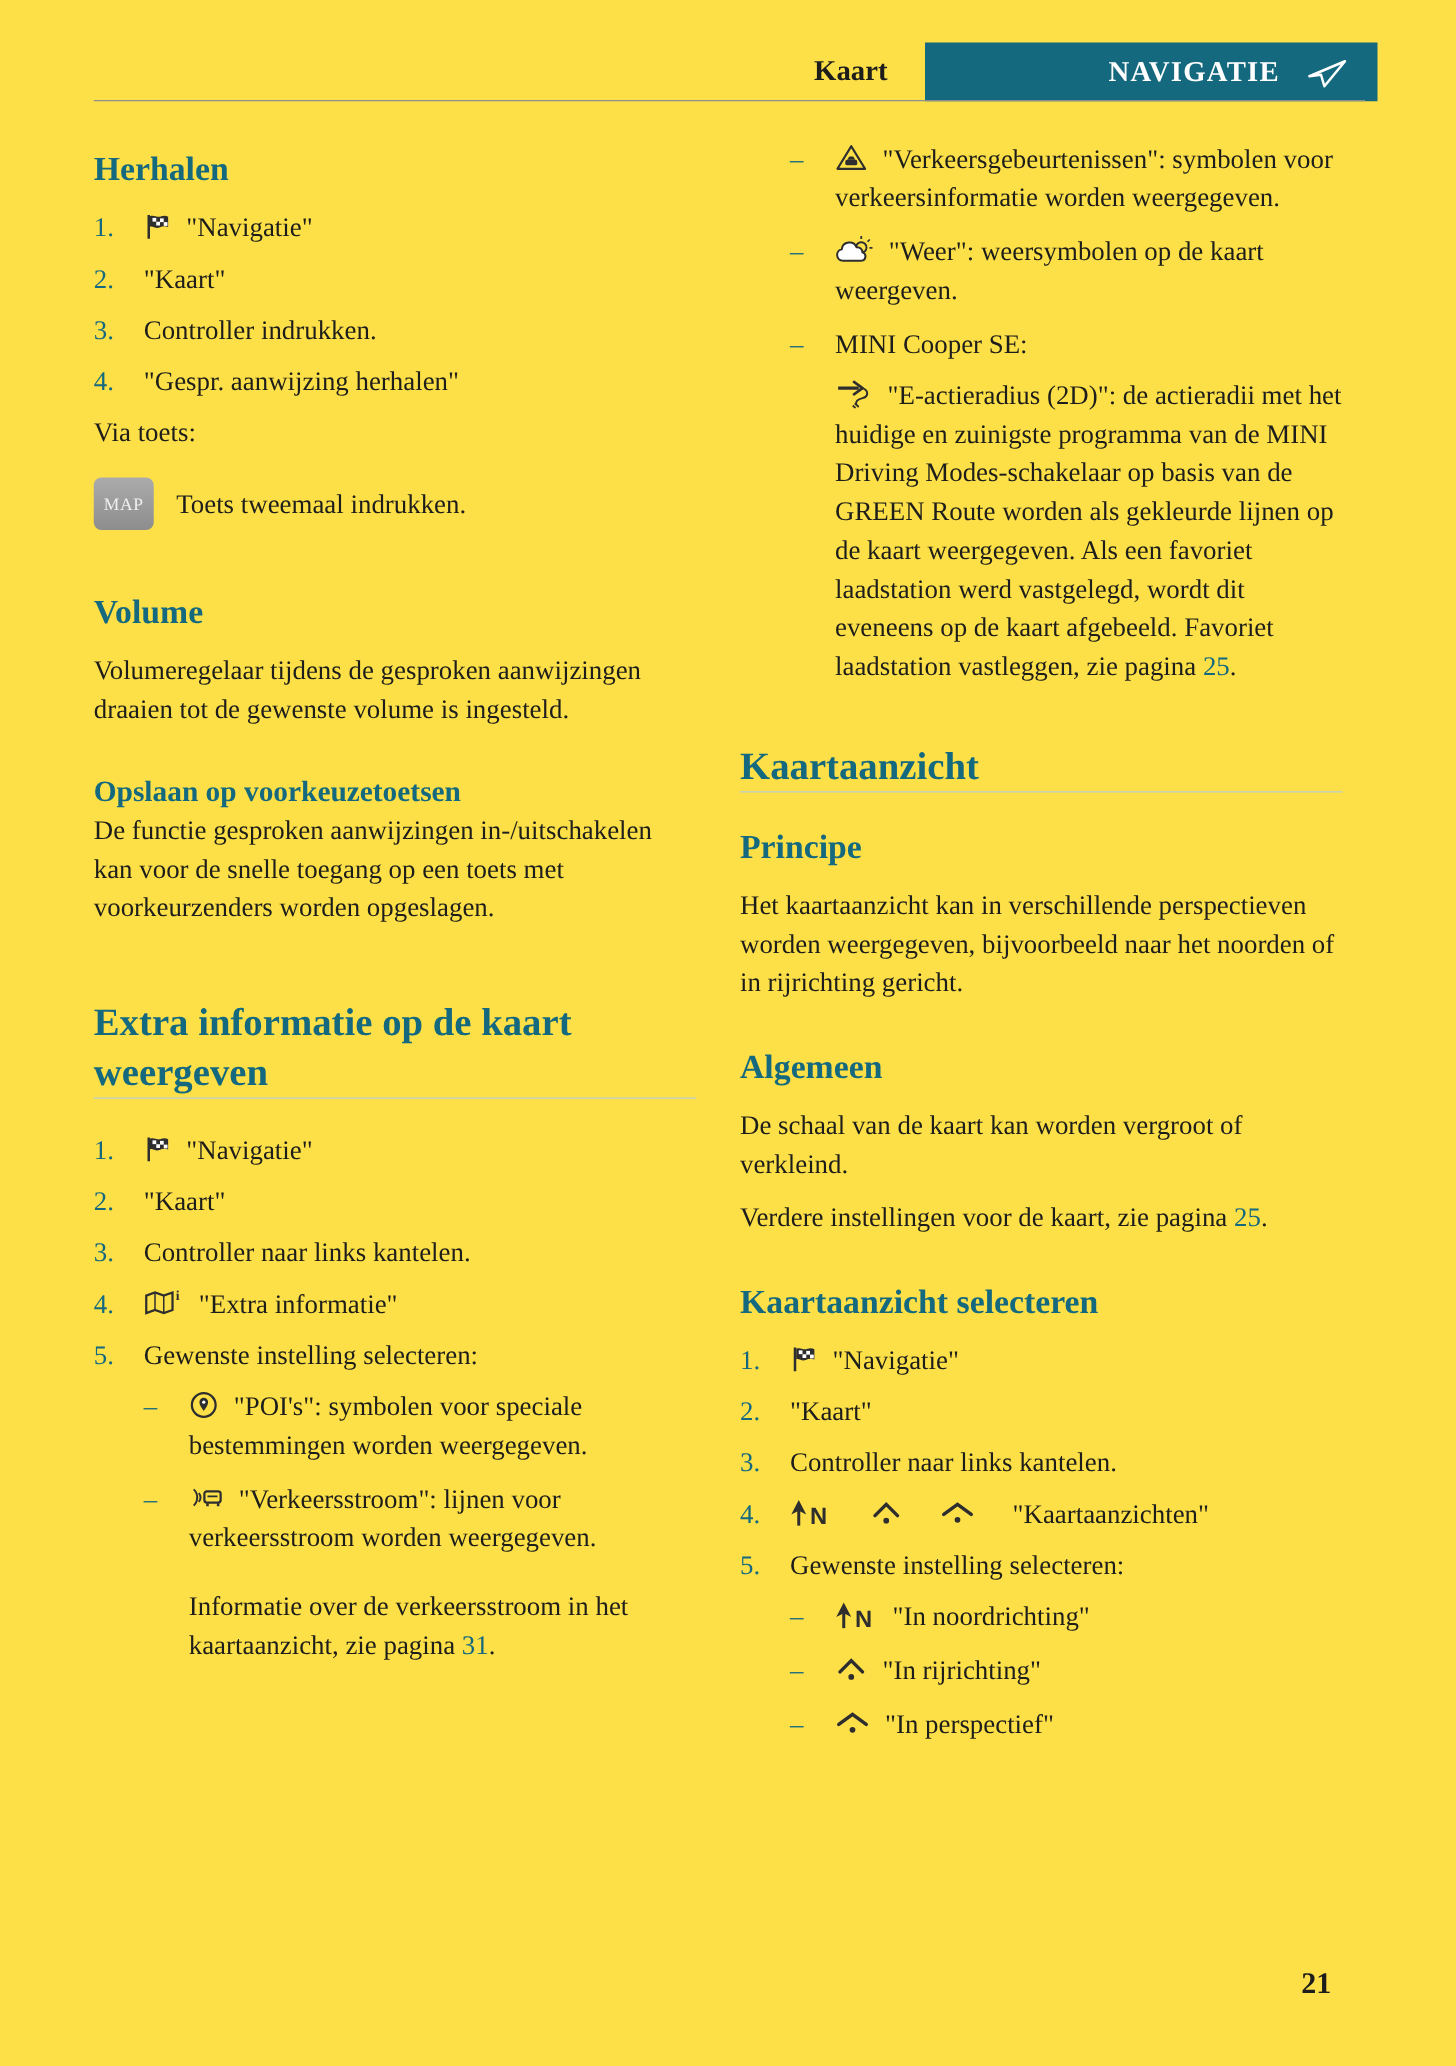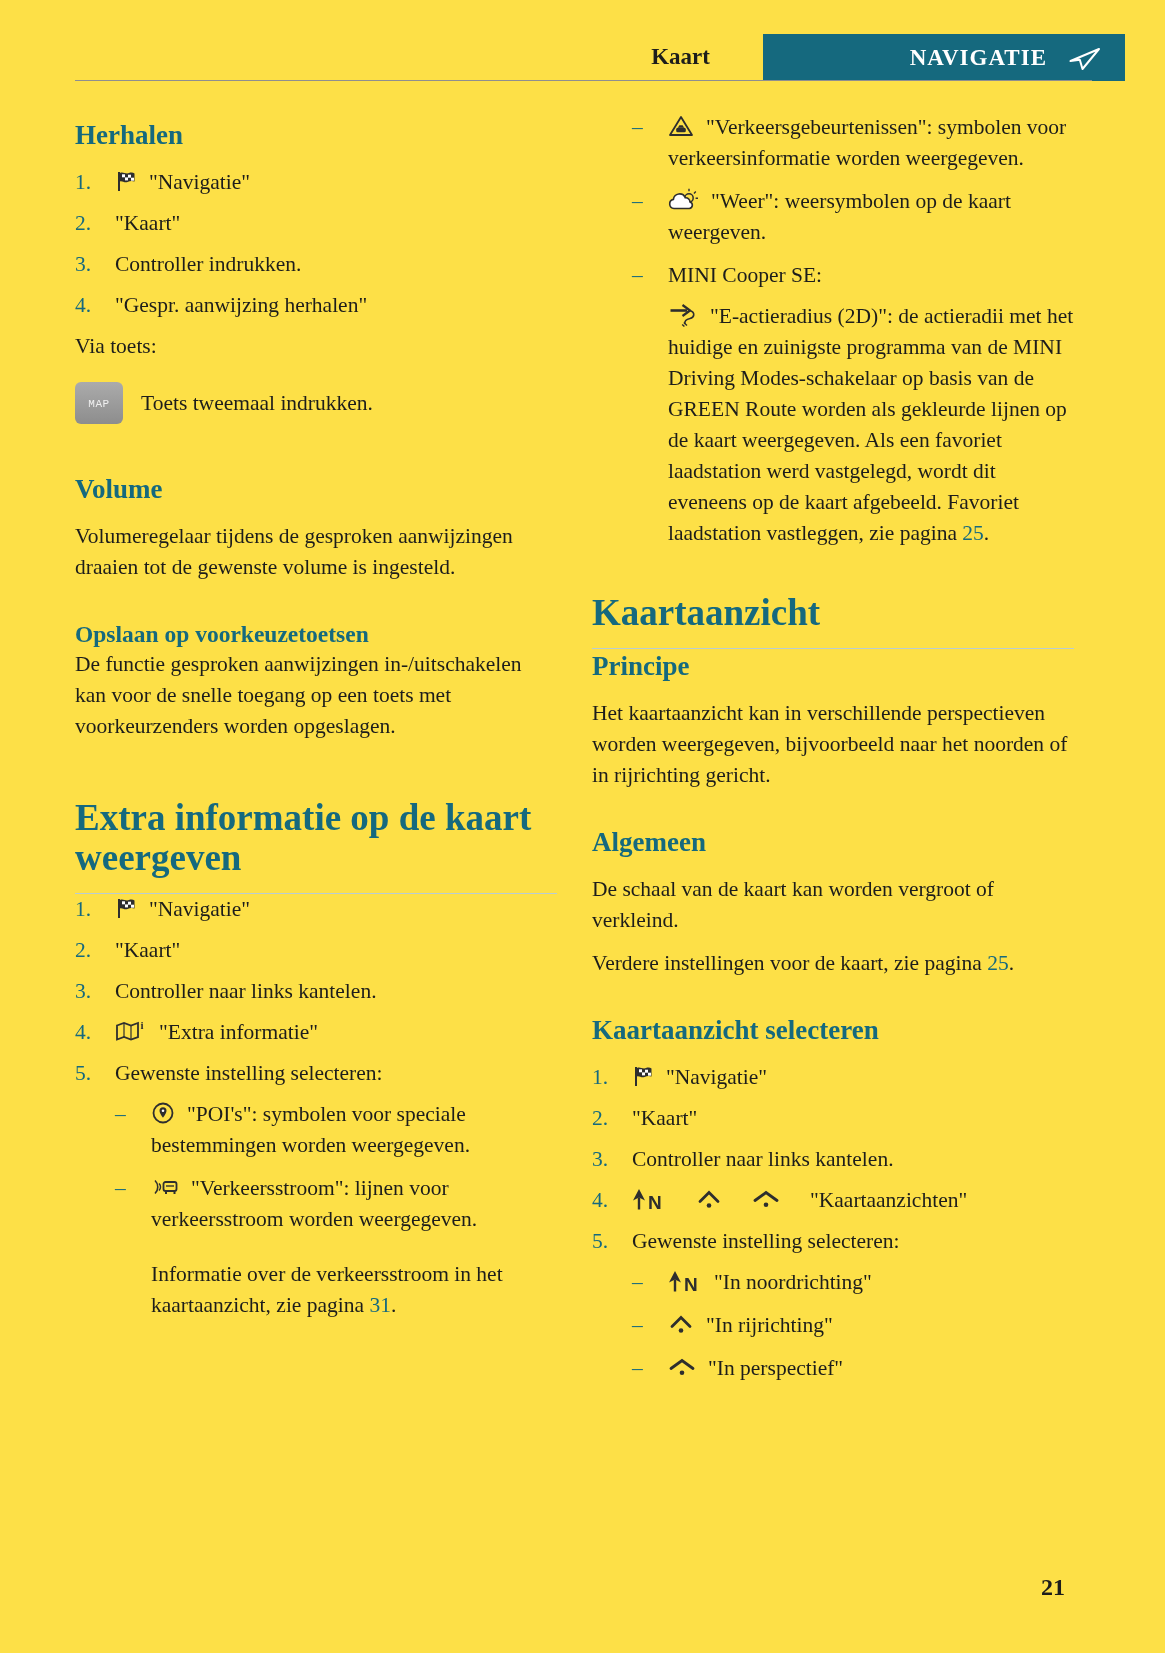--- a/index.html
+++ b/index.html
@@ -8,33 +8,33 @@
     --rule:#8f8f8f;
     --h2rule:#b9cdd3;
   }
   *{margin:0;padding:0;box-sizing:border-box;}
   body{background:#e8e8e8;font-family:"Liberation Serif",serif;color:var(--ink);}
   .page{position:relative;width:1165px;height:1653px;background:#fde047;margin:0 auto;overflow:hidden;}
 
   
   .section-label{position:absolute;top:44px;left:0;width:710px;text-align:right;
     font-weight:bold;font-size:23px;color:var(--ink);}
-  .chapter-tab{position:absolute;left:763px;top:34px;width:362px;height:47px;
+  .chapter-tab{position:absolute;left:740px;top:34px;width:362px;height:47px;
     background:var(--accent);color:#fff;display:flex;align-items:center;
     justify-content:flex-end;gap:20px;padding-right:22px;}
   .chapter-label{font-weight:bold;font-size:23px;letter-spacing:1px;}
   .header-rule{position:absolute;left:75px;top:80px;width:1017px;border-top:1.5px solid var(--rule);}
 
   
   .col{position:absolute;width:482px;font-size:21.5px;line-height:31px;}
   .col-left{left:75px;top:118px;}
   .col-right{left:592px;top:112px;}
 
-  h2{font-size:37px;line-height:40px;font-weight:bold;color:var(--accent);
-     padding-bottom:15px;border-bottom:1.5px solid var(--h2rule);}
+  h2{font-size:31px;line-height:40px;font-weight:bold;color:var(--accent);
+     border-bottom:1.5px solid var(--h2rule);margin-bottom:26px;}
   h3{font-size:27px;line-height:34px;font-weight:bold;color:var(--accent);margin-bottom:15px;}
   h4{font-size:23.5px;line-height:30px;font-weight:bold;color:var(--accent);}
   .para{margin-bottom:12px;}
 
   .step{display:flex;margin-bottom:10px;}
   .step .num{width:40px;flex:none;color:var(--accent);}
   .step .content{flex:1;}
 
   .option{display:flex;margin:0 0 12px 40px;}
   .option .dash{width:36px;flex:none;color:var(--accent);}
@@ -58,22 +58,22 @@
   .i-headup{width:26px;height:22px;vertical-align:-3px;}
   .i-persp{width:28px;height:20px;vertical-align:-2px;}
   .i-arrow{width:36px;height:28px;margin:0;}
   .sp{margin-right:30px;}
 
   
   .map-row{display:flex;align-items:center;gap:18px;margin:20px 0 0 0;}
   .map-button{width:48px;height:42px;border-radius:6px;flex:none;
     background:linear-gradient(180deg,#ababab,#8d8d8d);
     display:flex;align-items:flex-end;justify-content:center;padding-bottom:4px;}
-  .map-button span{color:#efefef;font-size:11px;letter-spacing:.5px;
-    font-family:Liberation Mono, monospace;}
+  .map-button span{color:#efefef;font-size:14px;letter-spacing:.5px;
+    font-family:Liberation Serif, serif;}
 
   .page-number{position:absolute;right:100px;bottom:52px;font-size:24px;font-weight:bold;color:var(--ink);}
 
   .symdefs{position:absolute;width:0;height:0;overflow:hidden;}
 </style>
 </head>
 <body>
 
 <svg class="symdefs" xmlns="http://www.w3.org/2000/svg" aria-hidden="true">
   <symbol id="sym-flag" viewBox="0 0 22 22">

